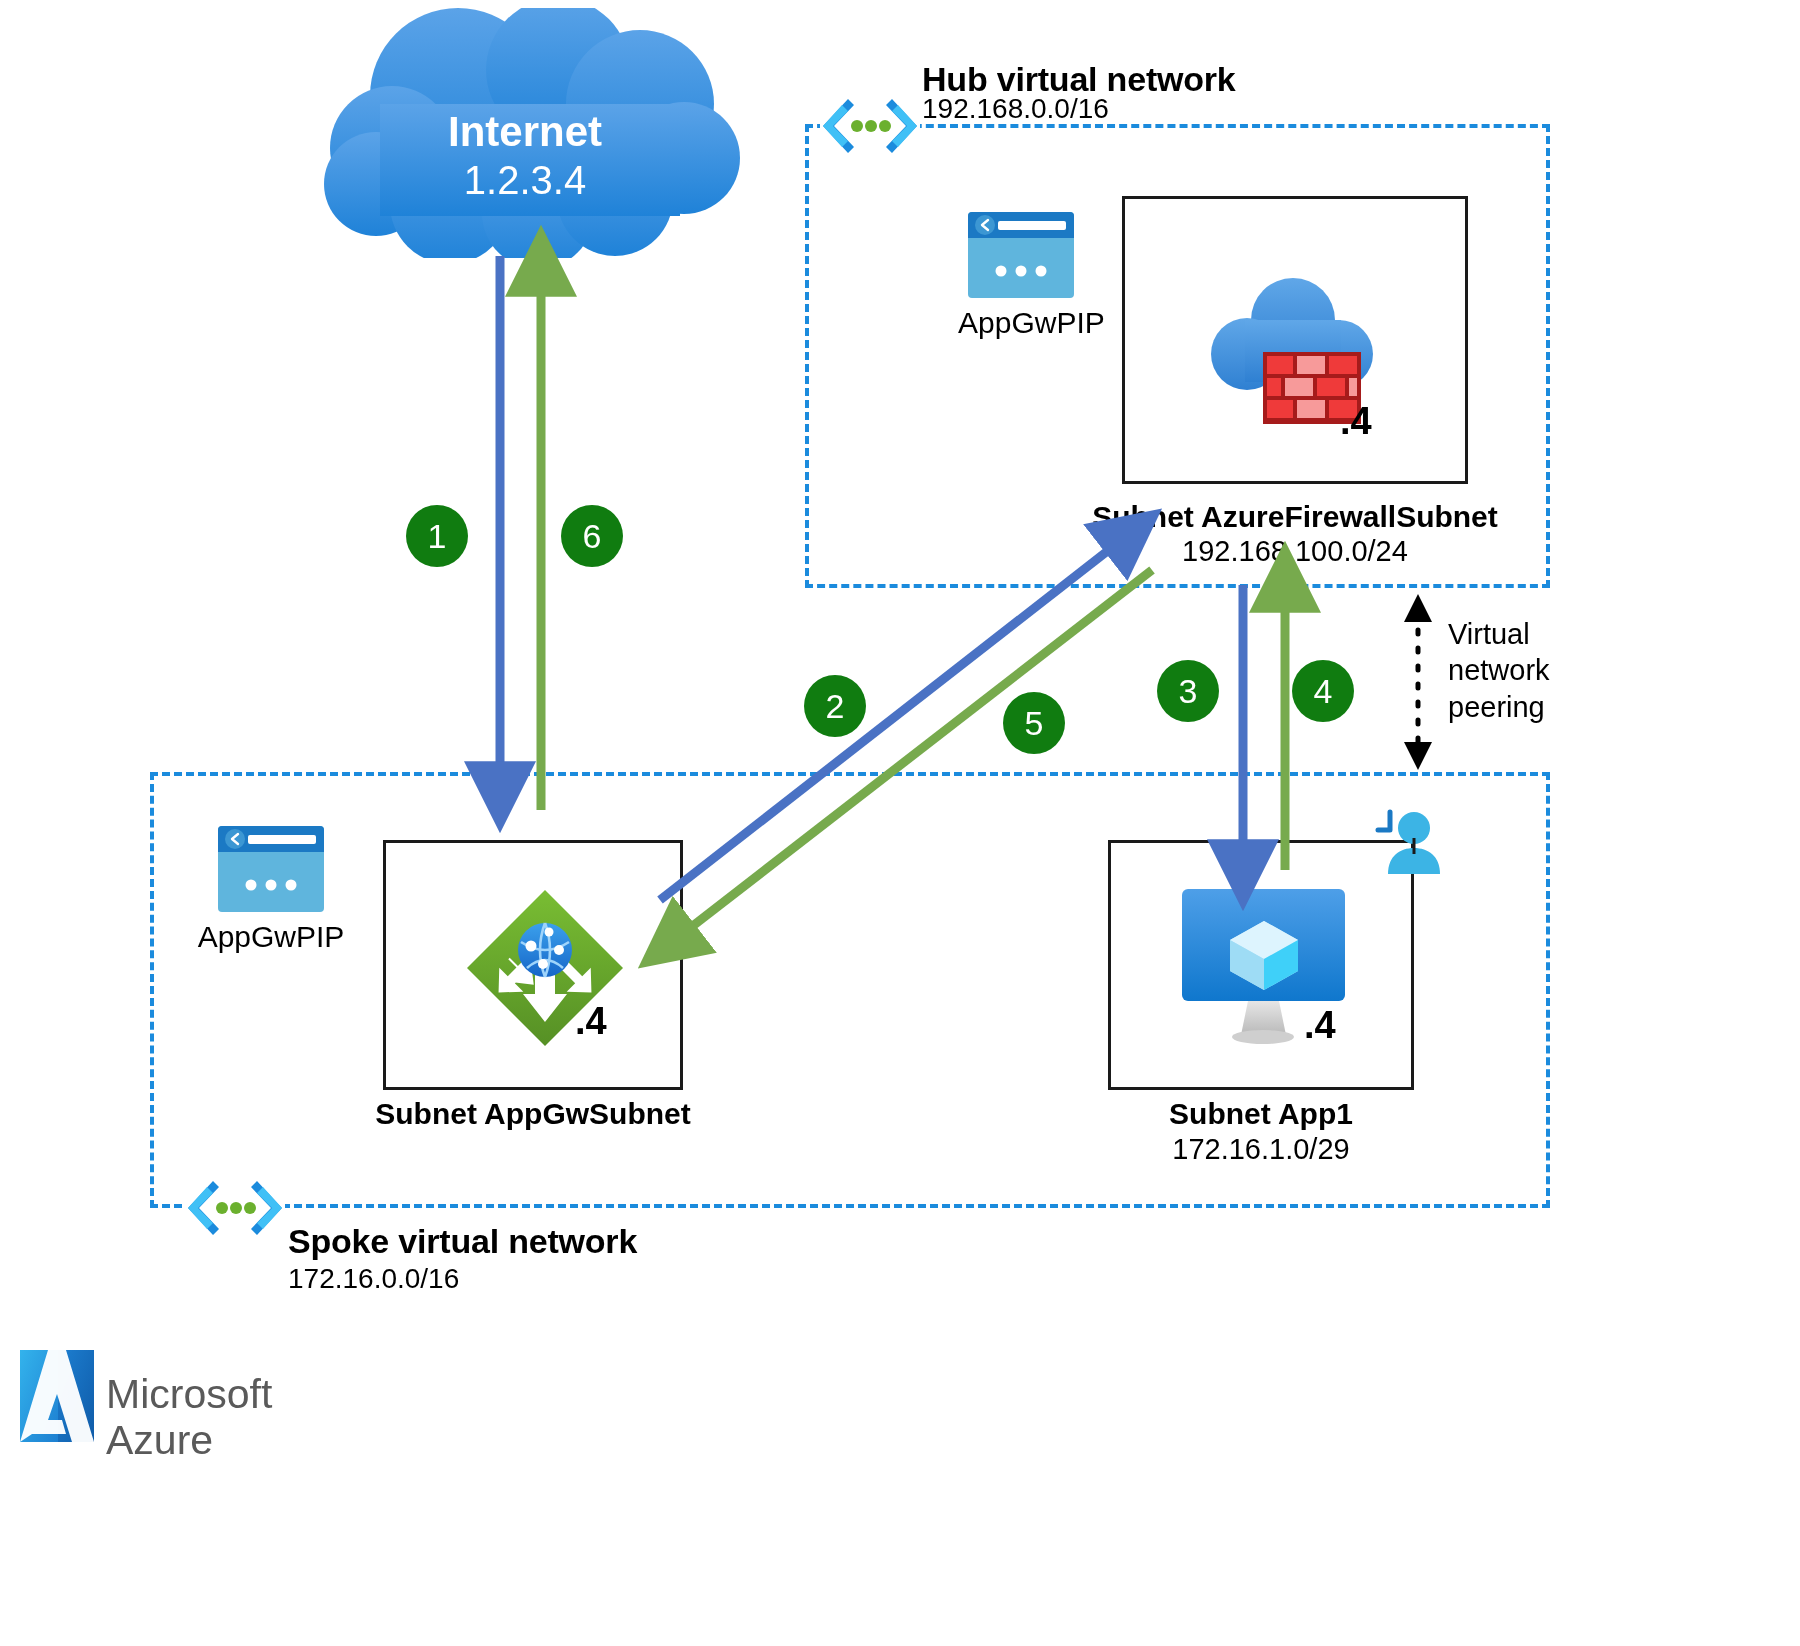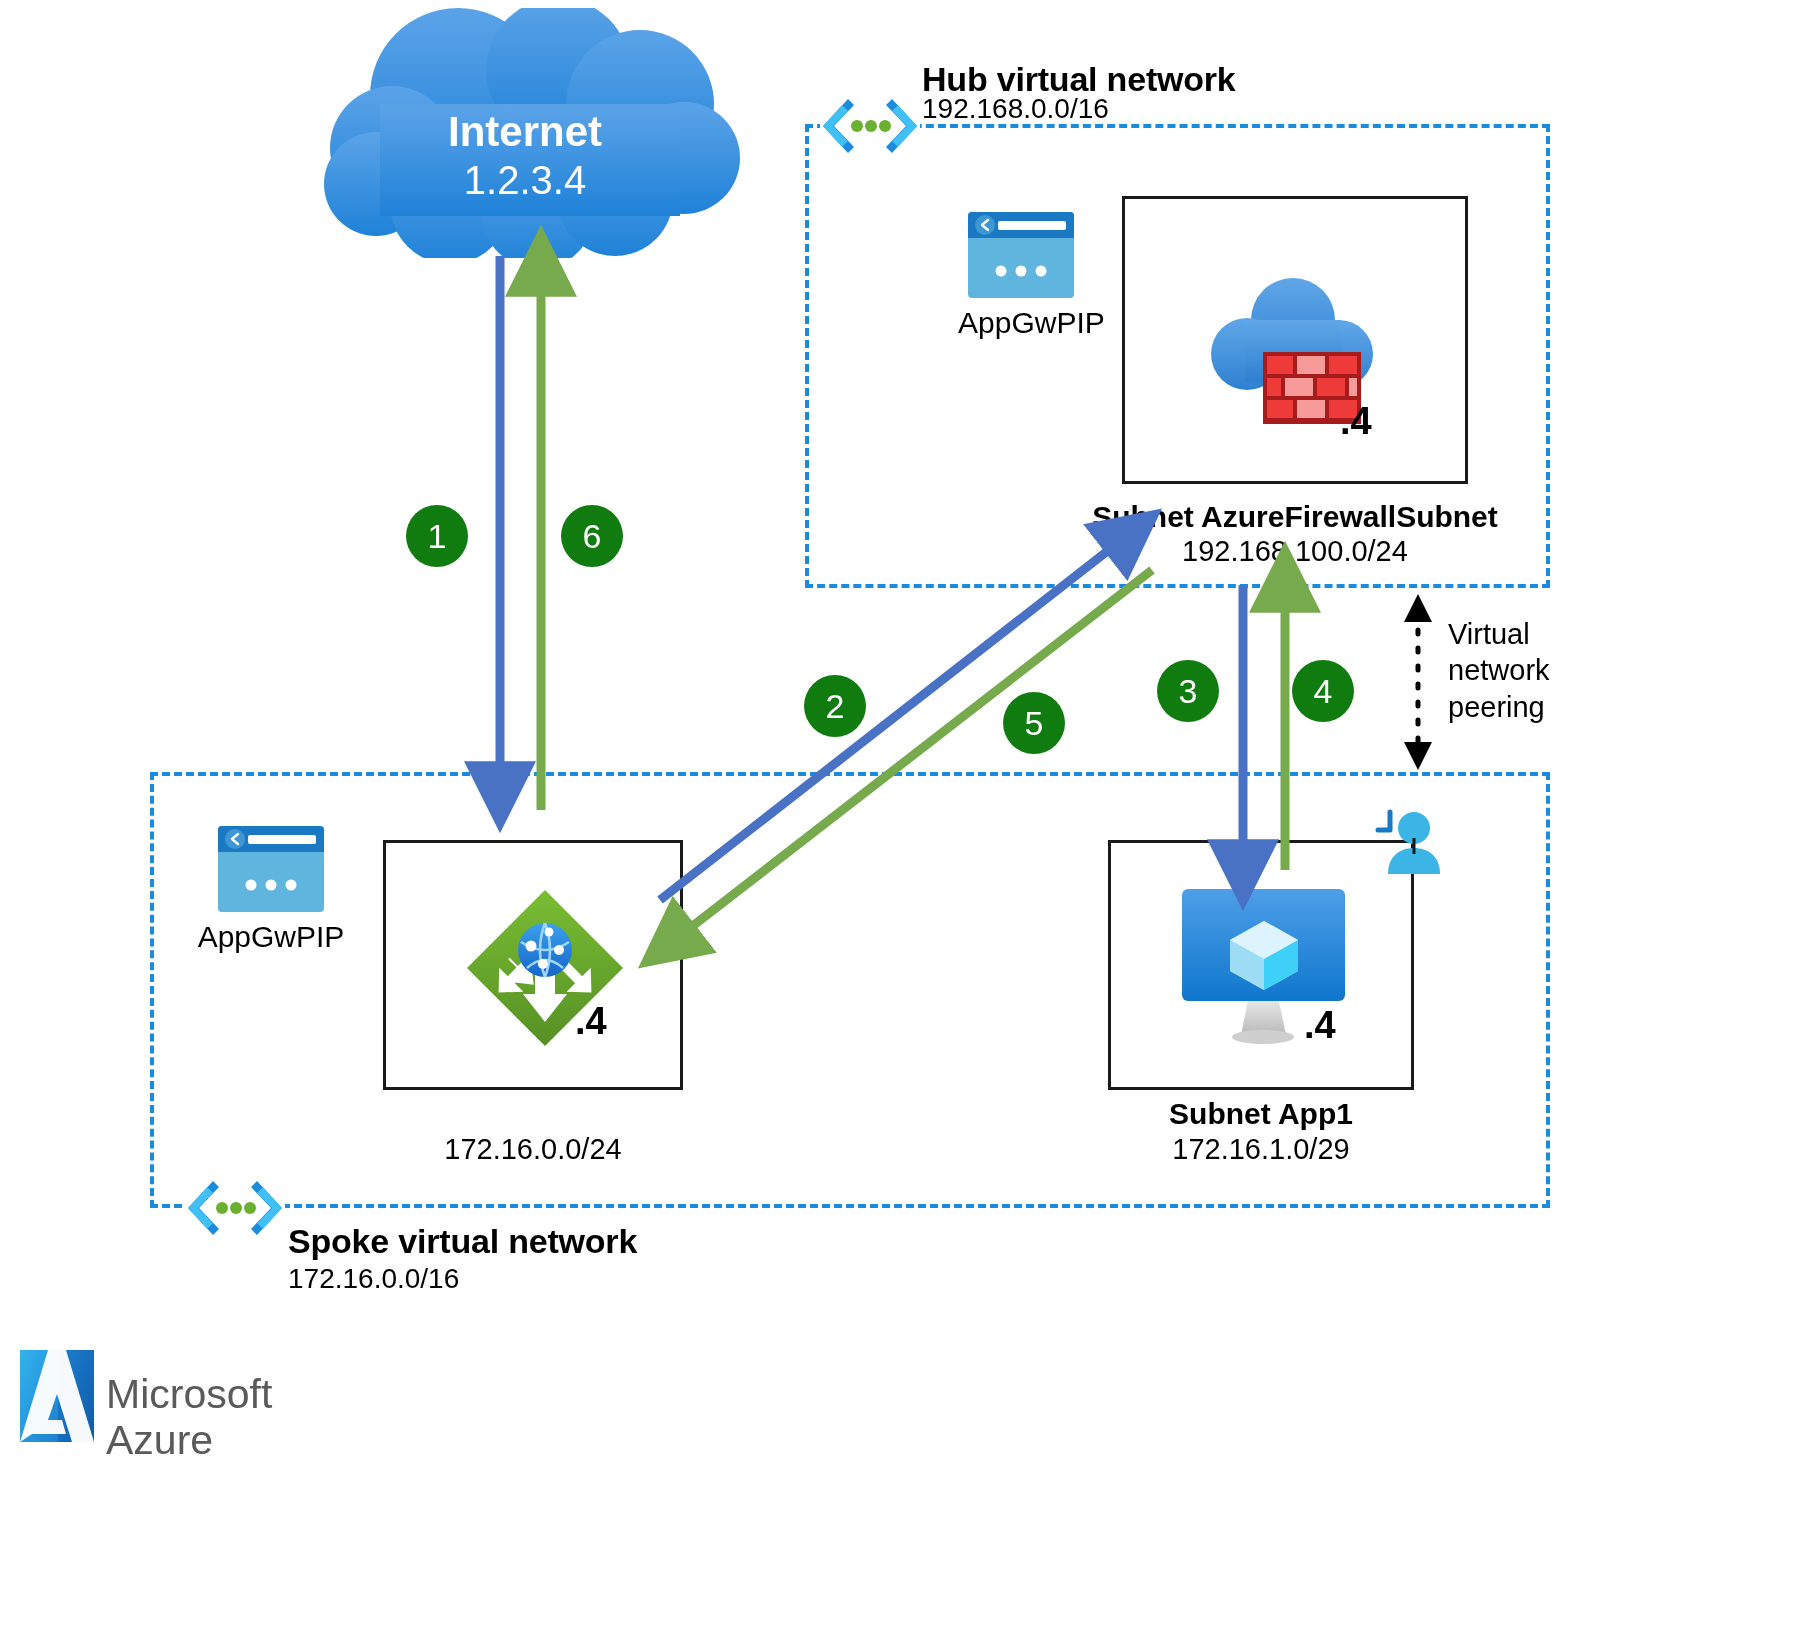--- a/index.html
+++ b/index.html
@@ -285,21 +285,21 @@
       <g fill="#ffffff">
         <circle cx="66" cy="58" r="5.5"></circle>
         <circle cx="94" cy="62" r="5"></circle>
         <circle cx="78" cy="76" r="5"></circle>
         <circle cx="84" cy="44" r="4.5"></circle>
       </g>
     </svg>
     <div class="abs ip-suffix" style="left:110px; top:112px;">.4</div>
   </div>
 
-  <div class="abs subnet-cidr" style="left:333px; top:1133px; width:400px;">172.16.0.0/24</div>
+  <div class="abs subnet-title" style="left:333px; top:1097px; width:400px;">Subnet AppGwSubnet</div>
 
   <div class="abs subnet-box" style="left:1108px; top:840px; width:306px; height:250px;"></div>
 
   <div class="abs" style="left:1176px; top:885px; width:200px; height:180px;">
     <svg width="175" height="170" viewBox="0 0 175 170">
       <defs>
         <linearGradient id="vmScreen" x1="0" y1="0" x2="0" y2="1">
           <stop offset="0%" stop-color="#4e9fe8"></stop>
           <stop offset="100%" stop-color="#0f77cd"></stop>
         </linearGradient>

